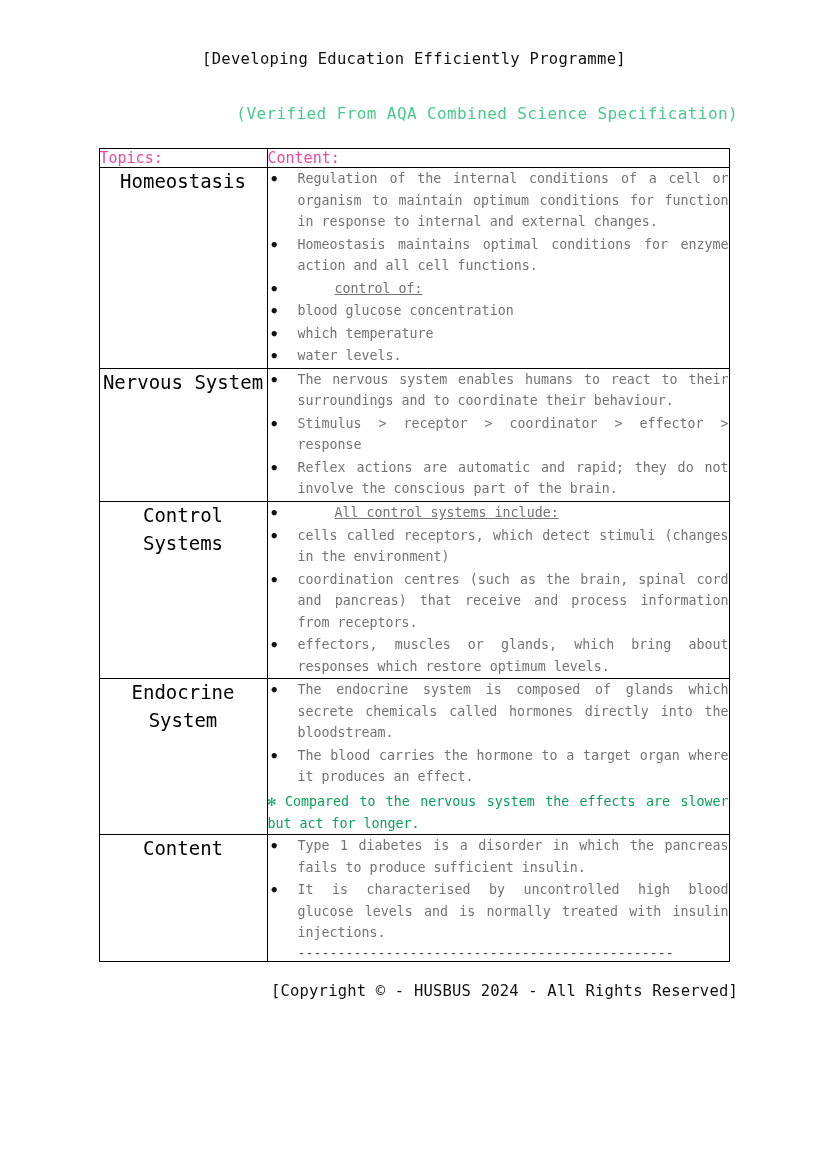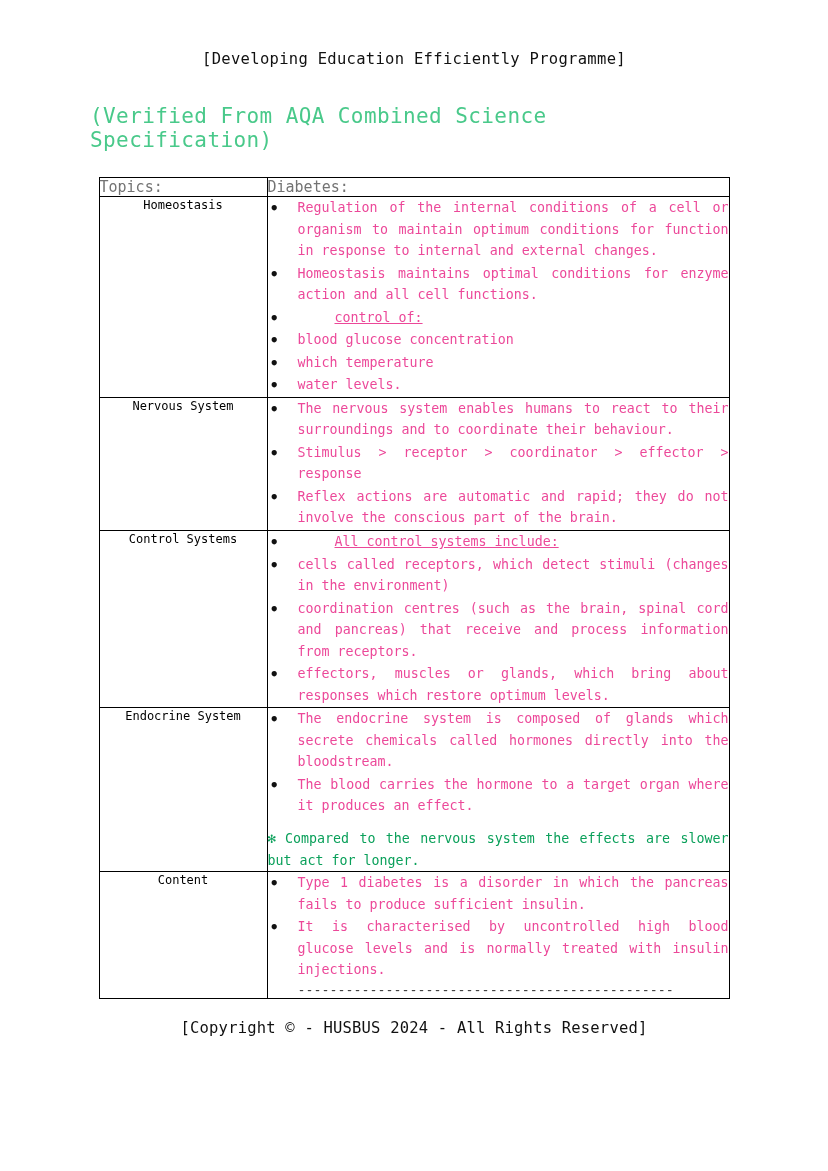--- a/index.html
+++ b/index.html
@@ -34,109 +34,109 @@
     font-size: 25px;
     font-weight: bold;
     color: #0aa05a;
     letter-spacing: 1.2px;
   }
   .doc-title span {
     border-bottom: 2px solid #0aa05a;
     padding-bottom: 3px;
   }
   .subtitle {
-    text-align: left;
+    text-align: right;
     margin-top: 36px;
-    font-size: 21px;
+    font-size: 16px;
     color: #49c98a;
     letter-spacing: 0.4px;
   }
   table.sheet {
     margin: 25px auto 0 auto;
     border-collapse: collapse;
     width: 630px;
     table-layout: fixed;
   }
   table.sheet td {
     border: 1px solid #000000;
     vertical-align: top;
     padding: 0;
   }
   .col-topic { width: 168px; }
   .col-content { width: 462px; }
 
   .hdr-cell {
     font-size: 15px;
     padding: 5px 0 5px 7px;
-    color: #737373;
+    color: #ec4899;
     line-height: 1.2;
   }
   .topic-cell {
     text-align: center;
-    font-size: 12px;
+    font-size: 19px;
     padding: 13px 8px 10px 8px;
     line-height: 1.45;
     color: #000;
     margin-top: 48px;
   }
   .content-cell {
     padding: 10px 9px 8px 9px;
   }
   ul.bullets {
     list-style: none;
     margin: 0;
     padding: 0;
   }
   ul.bullets li {
     position: relative;
     padding-left: 30px;
     margin-bottom: 1px;
     font-size: 13.3px;
     line-height: 1.62;
     text-align: justify;
-    color: #ec4899;
+    color: #737373;
   }
   ul.bullets li:before {
     content: "\25CF";
     position: absolute;
     left: 4px;
     top: 0px;
     font-size: 9px;
     line-height: 2.35;
     color: #111;
   }
   ul.bullets li.underline-item > span {
     text-decoration: underline;
     margin-left: 37px;
   }
   .star-note {
     font-size: 13.3px;
     line-height: 1.62;
     color: #0aa05a;
     text-align: justify;
     padding-left: 0px;
-    margin-top: 10px;
+    margin-top: 2px;
     position: relative;
   }
   .star-note .star {
     color: #0aa05a;
     margin-right: 9px;
     font-size: 14px;
   }
   .dashes {
     font-size: 13.3px;
     color: #444;
     letter-spacing: 0px;
     margin-top: 2px;
     padding-left: 30px;
     white-space: nowrap;
     overflow: hidden;
   }
   .footer {
-    text-align: center;
+    text-align: right;
     font-size: 15.5px;
     margin-top: 20px;
     color: #111;
     letter-spacing: 0.2px;
   }
 </style>
 </head>
 <body>
 
 <div class="page">
@@ -147,21 +147,21 @@
   <div class="subtitle">(Verified From AQA Combined Science Specification)</div>
 
   <table class="sheet">
     <colgroup>
       <col class="col-topic">
       <col class="col-content">
     </colgroup>
     <tbody>
       <tr>
         <td class="hdr-cell">Topics:</td>
-        <td class="hdr-cell">Diabetes:</td>
+        <td class="hdr-cell">Content:</td>
       </tr>
 
       <tr>
         <td class="topic-cell">Homeostasis</td>
         <td class="content-cell">
           <ul class="bullets">
             <li><span>Regulation of the internal conditions of a cell or organism to maintain optimum conditions for function in response to internal and external changes.</span></li>
             <li><span>Homeostasis maintains optimal conditions for enzyme action and all cell functions.</span></li>
             <li class="underline-item"><span>control of:</span></li>
             <li><span>blood glucose concentration</span></li>

